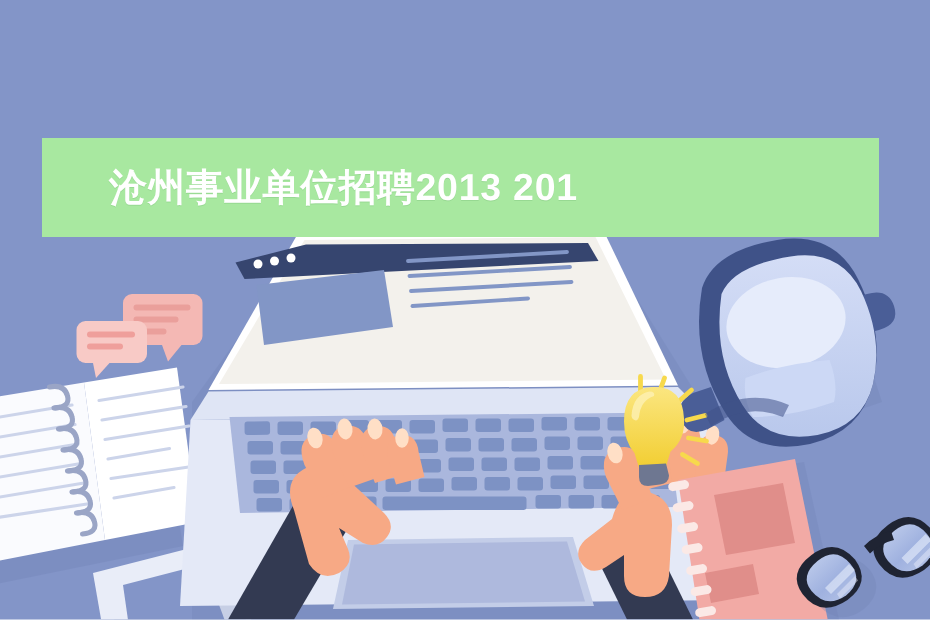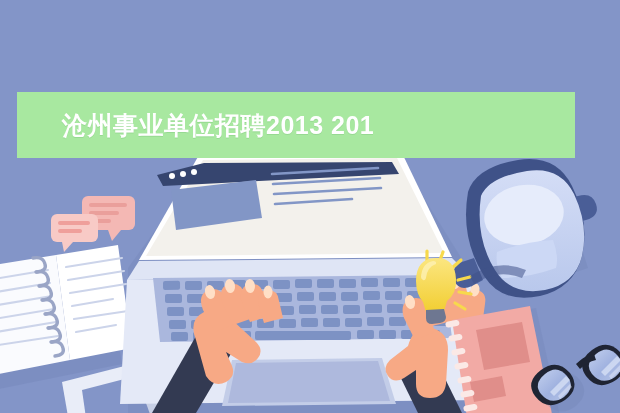--- a/index.html
+++ b/index.html
@@ -20,21 +20,21 @@
     background: #8395c8;
   }
   #illustration {
     position: absolute;
     inset: 0;
     width: 620px;
     height: 413px;
   }
   #banner {
     position: absolute;
-    left: 17px;
+    left: 28px;
     top: 92px;
     width: 558px;
     height: 66px;
     background: #a8e8a0;
     display: flex;
     align-items: center;
     box-sizing: border-box;
     padding-left: 45px;
   }
   #banner-title {

